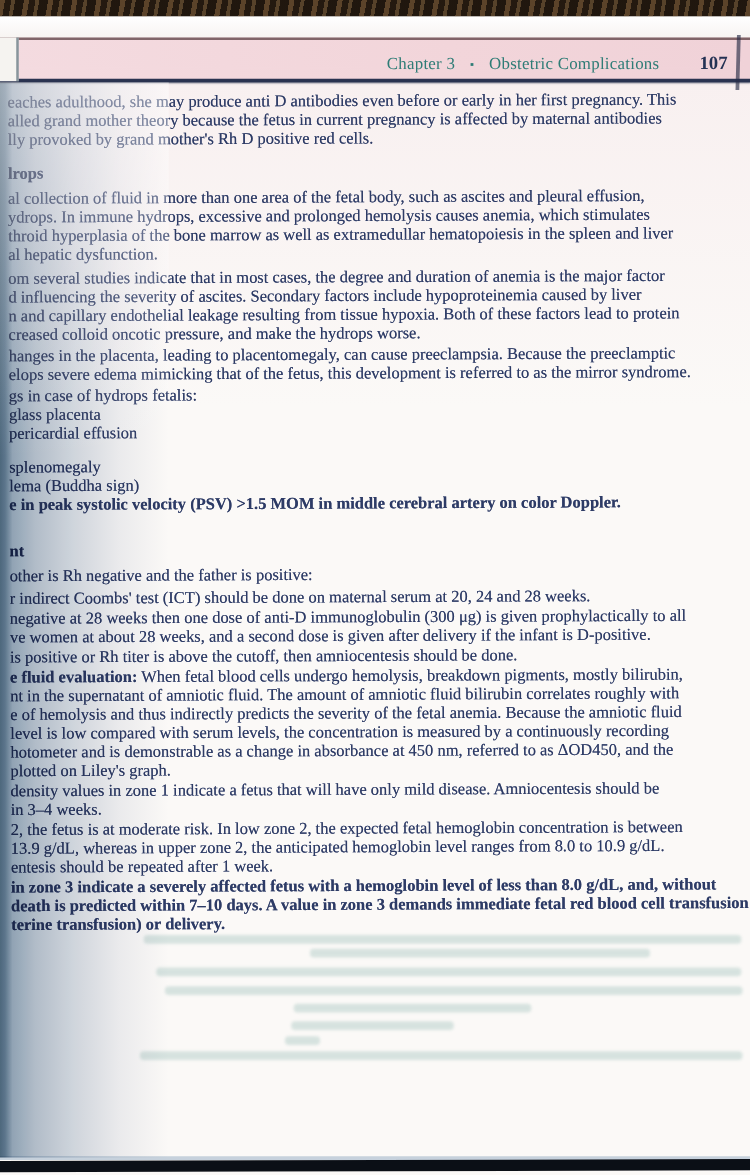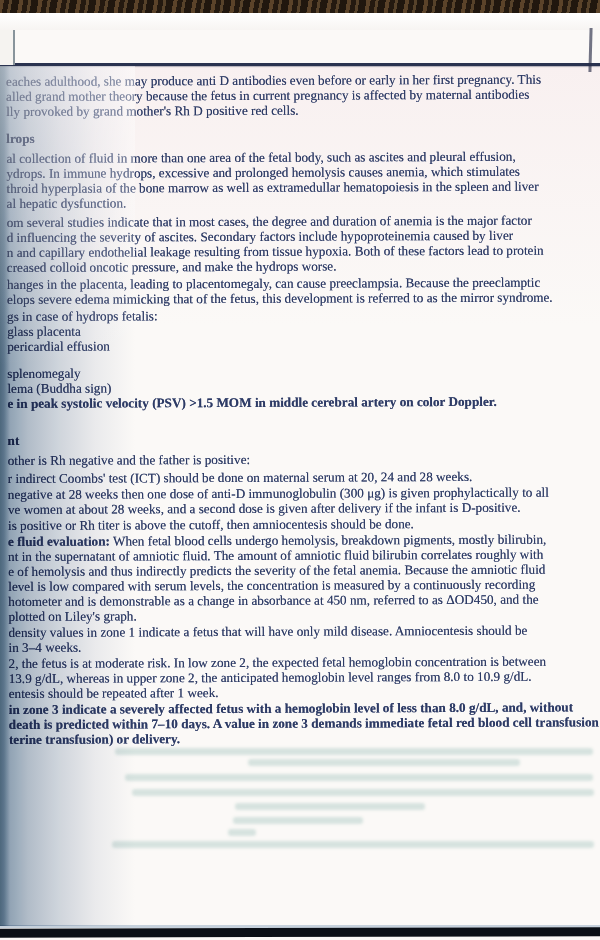--- a/index.html
+++ b/index.html
@@ -86,20 +86,28 @@
   .bottom-bar{position:absolute;left:0;right:0;top:928px;height:9px;background:#0b0f16;z-index:4;transform:rotate(-0.15deg);}
 </style>
 </head>
 <body>
 
 <div class="photo">
 
   <div class="wood"></div>
   <div class="paper-top"></div>
 
+  <div class="pink-band">
+    <div class="header-row">
+      <span class="header-title">Chapter 3</span>
+      <span class="header-sep">▪</span>
+      <span class="header-title">Obstetric Complications</span>
+      <span class="header-num">107</span>
+    </div>
+  </div>
   <div class="band-left-gap"></div>
   <div class="band-right-edge"></div>
   <div class="rule"></div>
   <div class="tint-top"></div>
 
   <div class="content">
       <div class="block para">
         <div class="line"><span>eaches adulthood, she may produce anti D antibodies even before or early in her first pregnancy. This</span></div>
         <div class="line"><span>alled grand mother theory because the fetus in current pregnancy is affected by maternal antibodies</span></div>
         <div class="line"><span>lly provoked by grand mother's Rh D positive red cells.</span></div>

